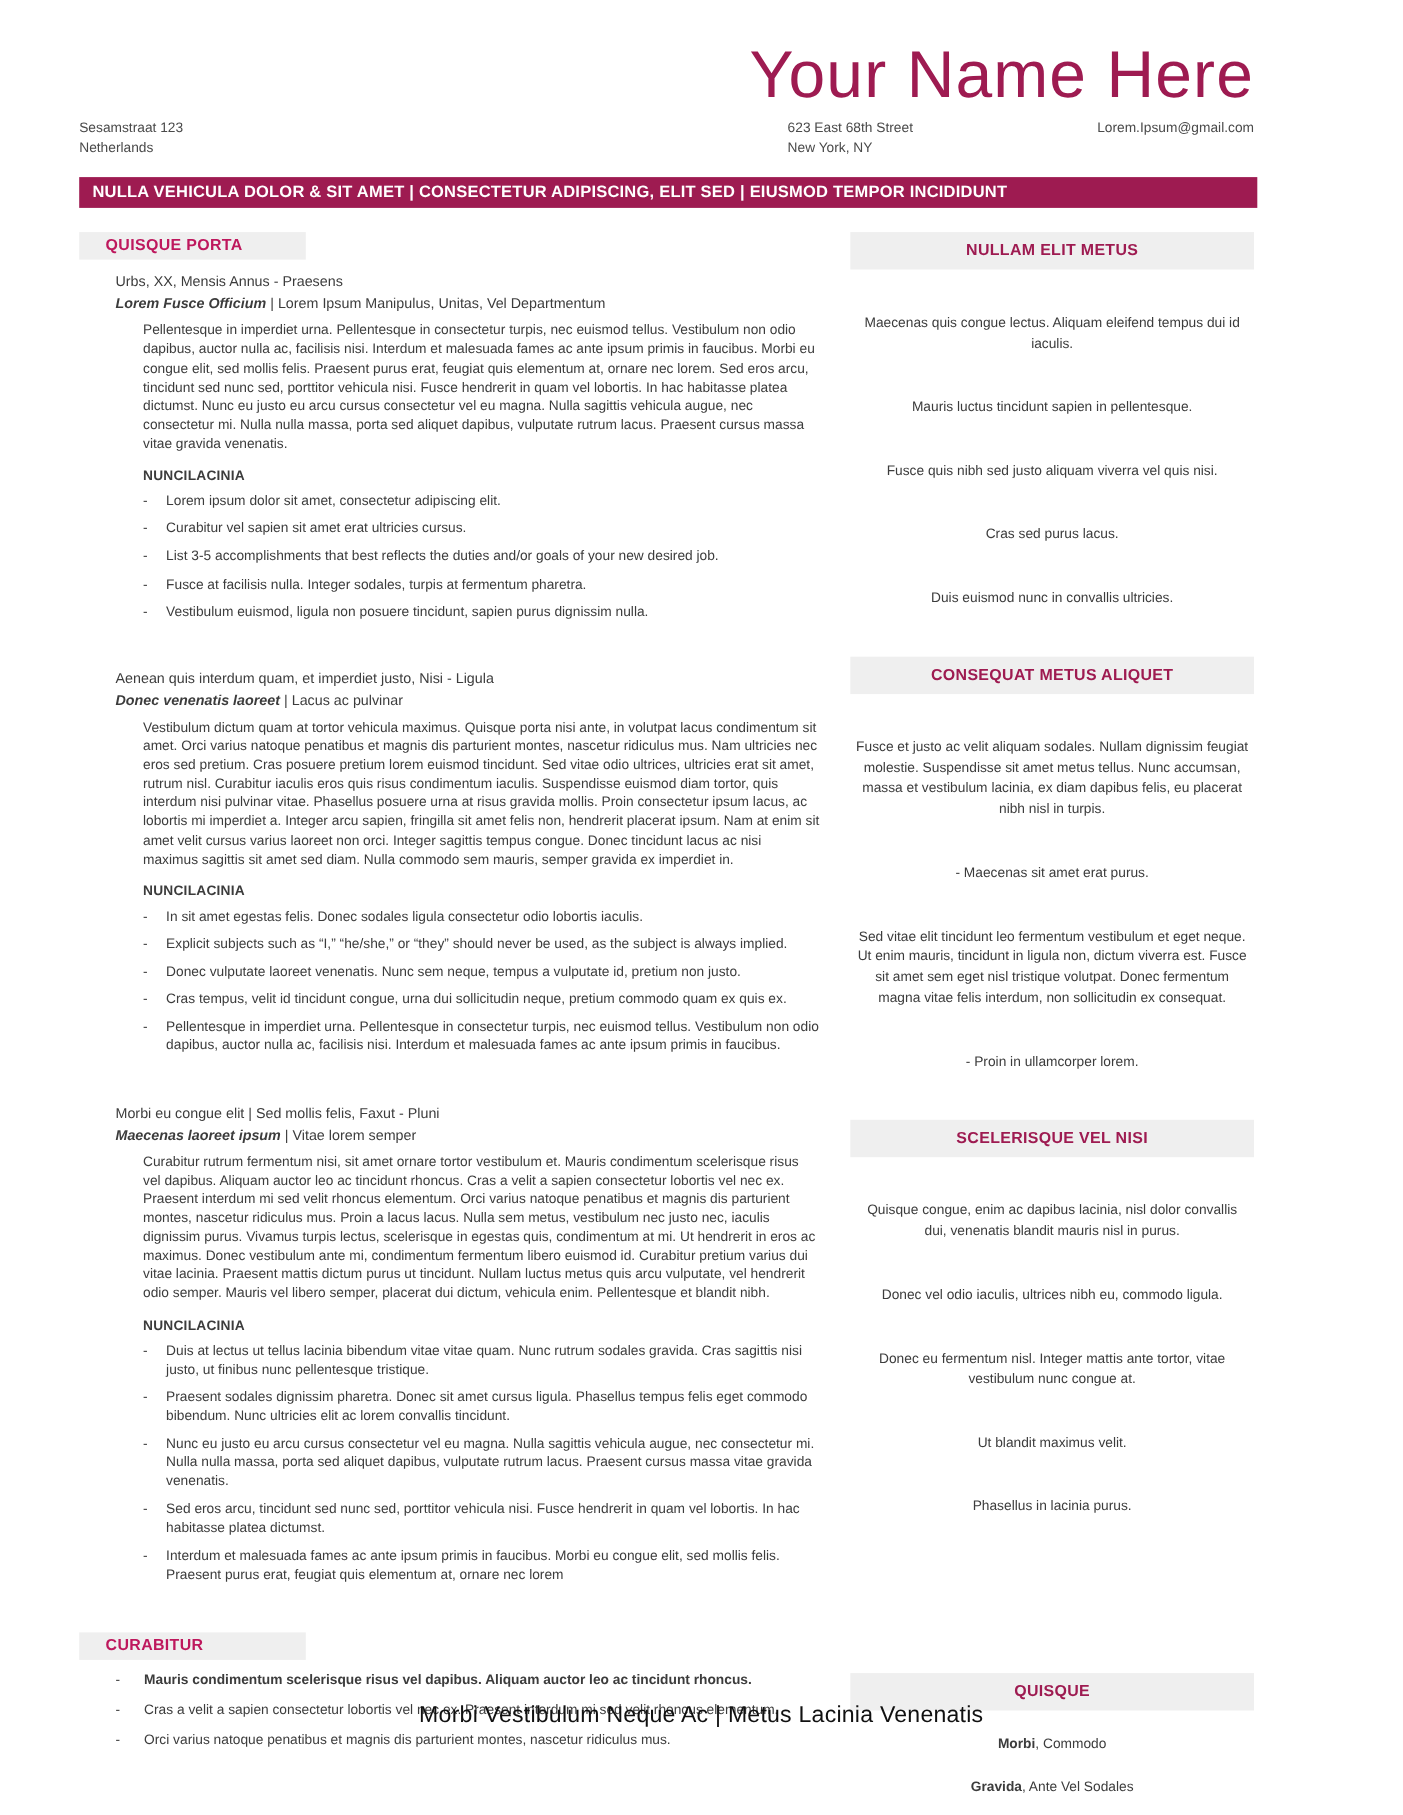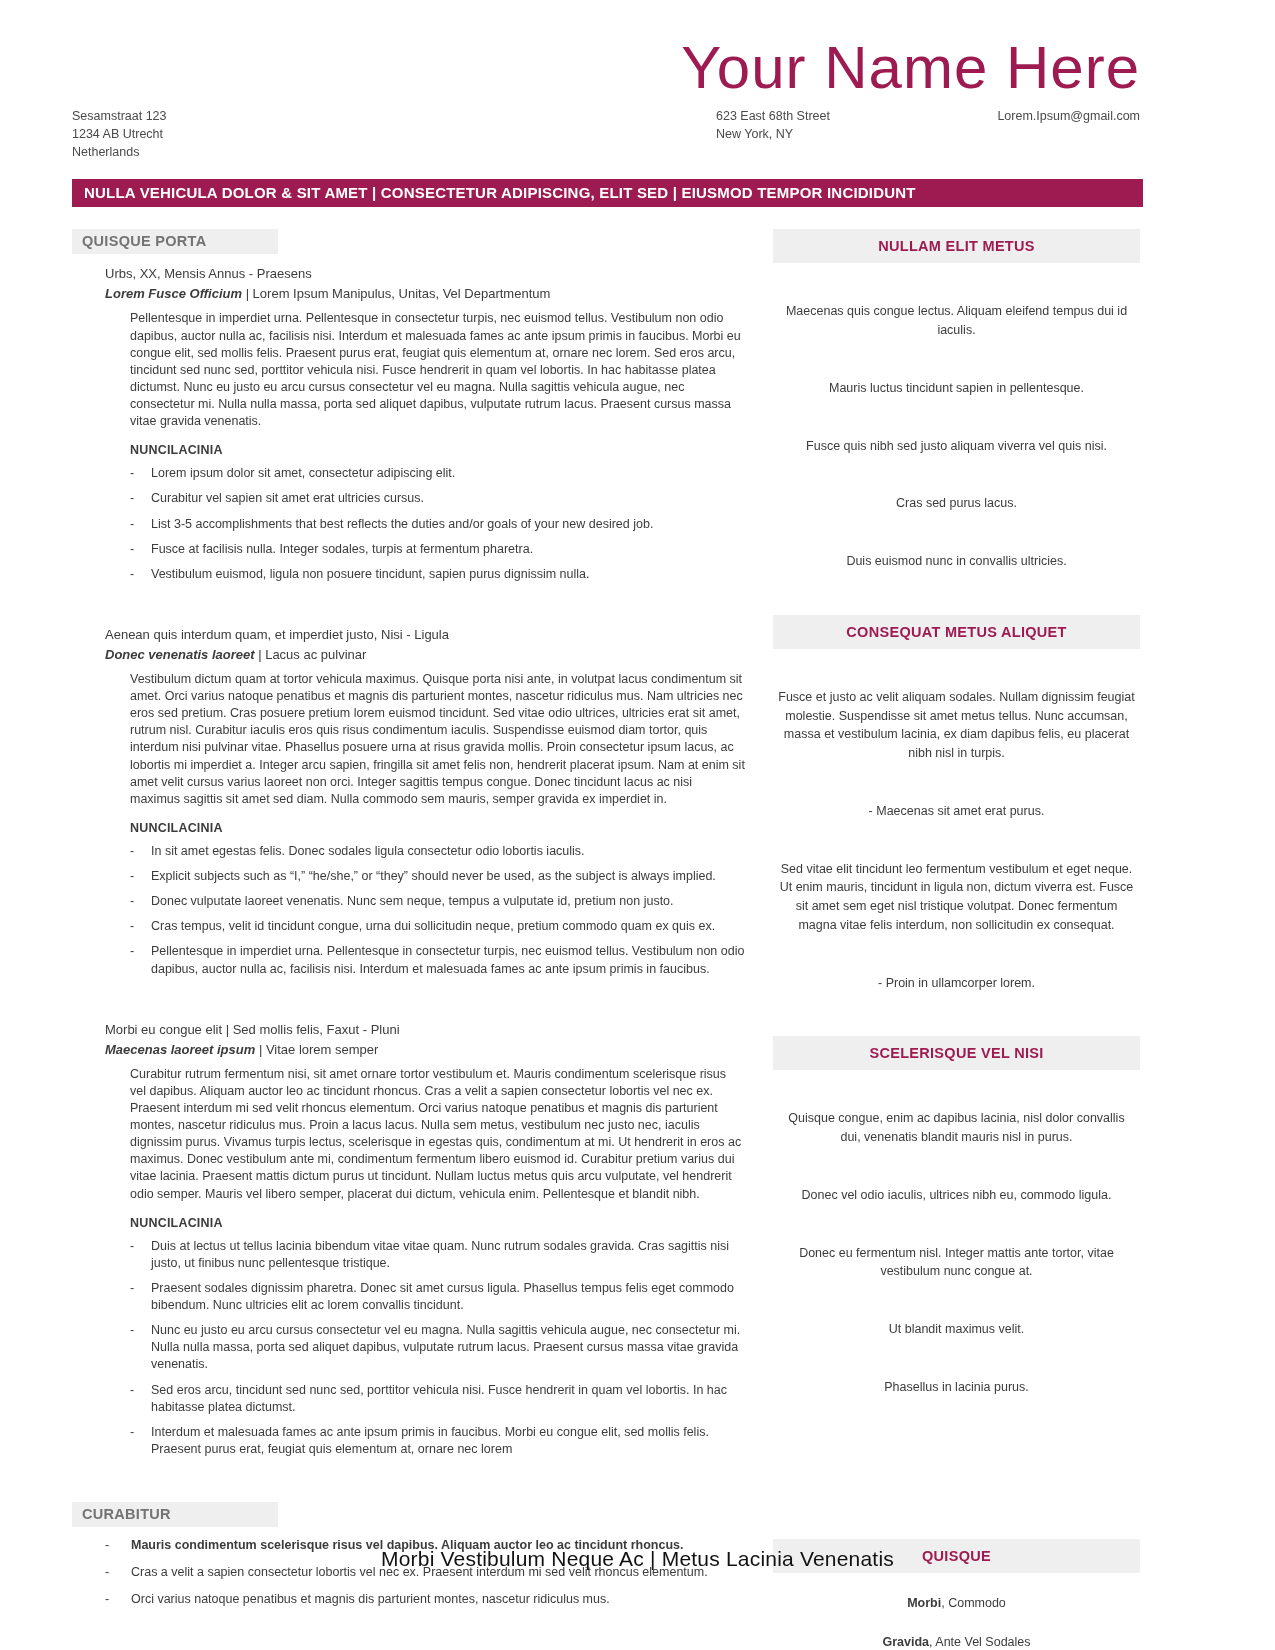--- a/index.html
+++ b/index.html
@@ -50,25 +50,25 @@
     padding: 0 135px 0 72px;
     margin-top: 22px;
   }
   .left-col { width: 673px; }
   .right-col { width: 367px; }
   
   .left-heading-box {
     display: inline-block;
     min-width: 206px;
     background: #efefef;
-    color: #737373;
+    color: #be185d;
     font-size: 14.5px;
     font-weight: bold;
     letter-spacing: 0.3px;
-    padding: 4px 14px 5px 10px;
+    padding: 4px 14px 5px 24px;
   }
   .job { margin-top: 12px; margin-bottom: 44px; }
   .job-location { margin-left: 33px; font-size: 13px; }
   .job-title-line { margin-left: 33px; margin-top: 5px; font-size: 13px; }
   .job-title { font-weight: bold; font-style: italic; }
   .job-summary { margin: 9px 0 0 58px; font-size: 12.5px; line-height: 1.37; }
   .bullets-heading { margin: 13px 0 0 58px; font-size: 12.5px; font-weight: bold; letter-spacing: 0.2px; }
   .bullets { list-style: none; margin: 4px 0 0 58px; }
   .bullets li { display: flex; font-size: 12.5px; line-height: 1.37; margin-top: 8px; }
   .bullets .dash { width: 21px; flex-shrink: 0; }
@@ -107,21 +107,20 @@
 </head>
 <body>
 
 <div class="page">
 
   <header class="header">
     <h1 class="name">Your Name Here</h1>
     <div class="contact-row">
       <div class="addr1">
         <div>Sesamstraat 123</div>
-        <div>1234 AB Utrecht</div>
         <div>Netherlands</div>
       </div>
       <div class="addr2">
         <div>623 East 68th Street</div>
         <div>New York, NY</div>
       </div>
       <div class="email-block">Lorem.Ipsum@gmail.com</div>
     </div>
   </header>
 

